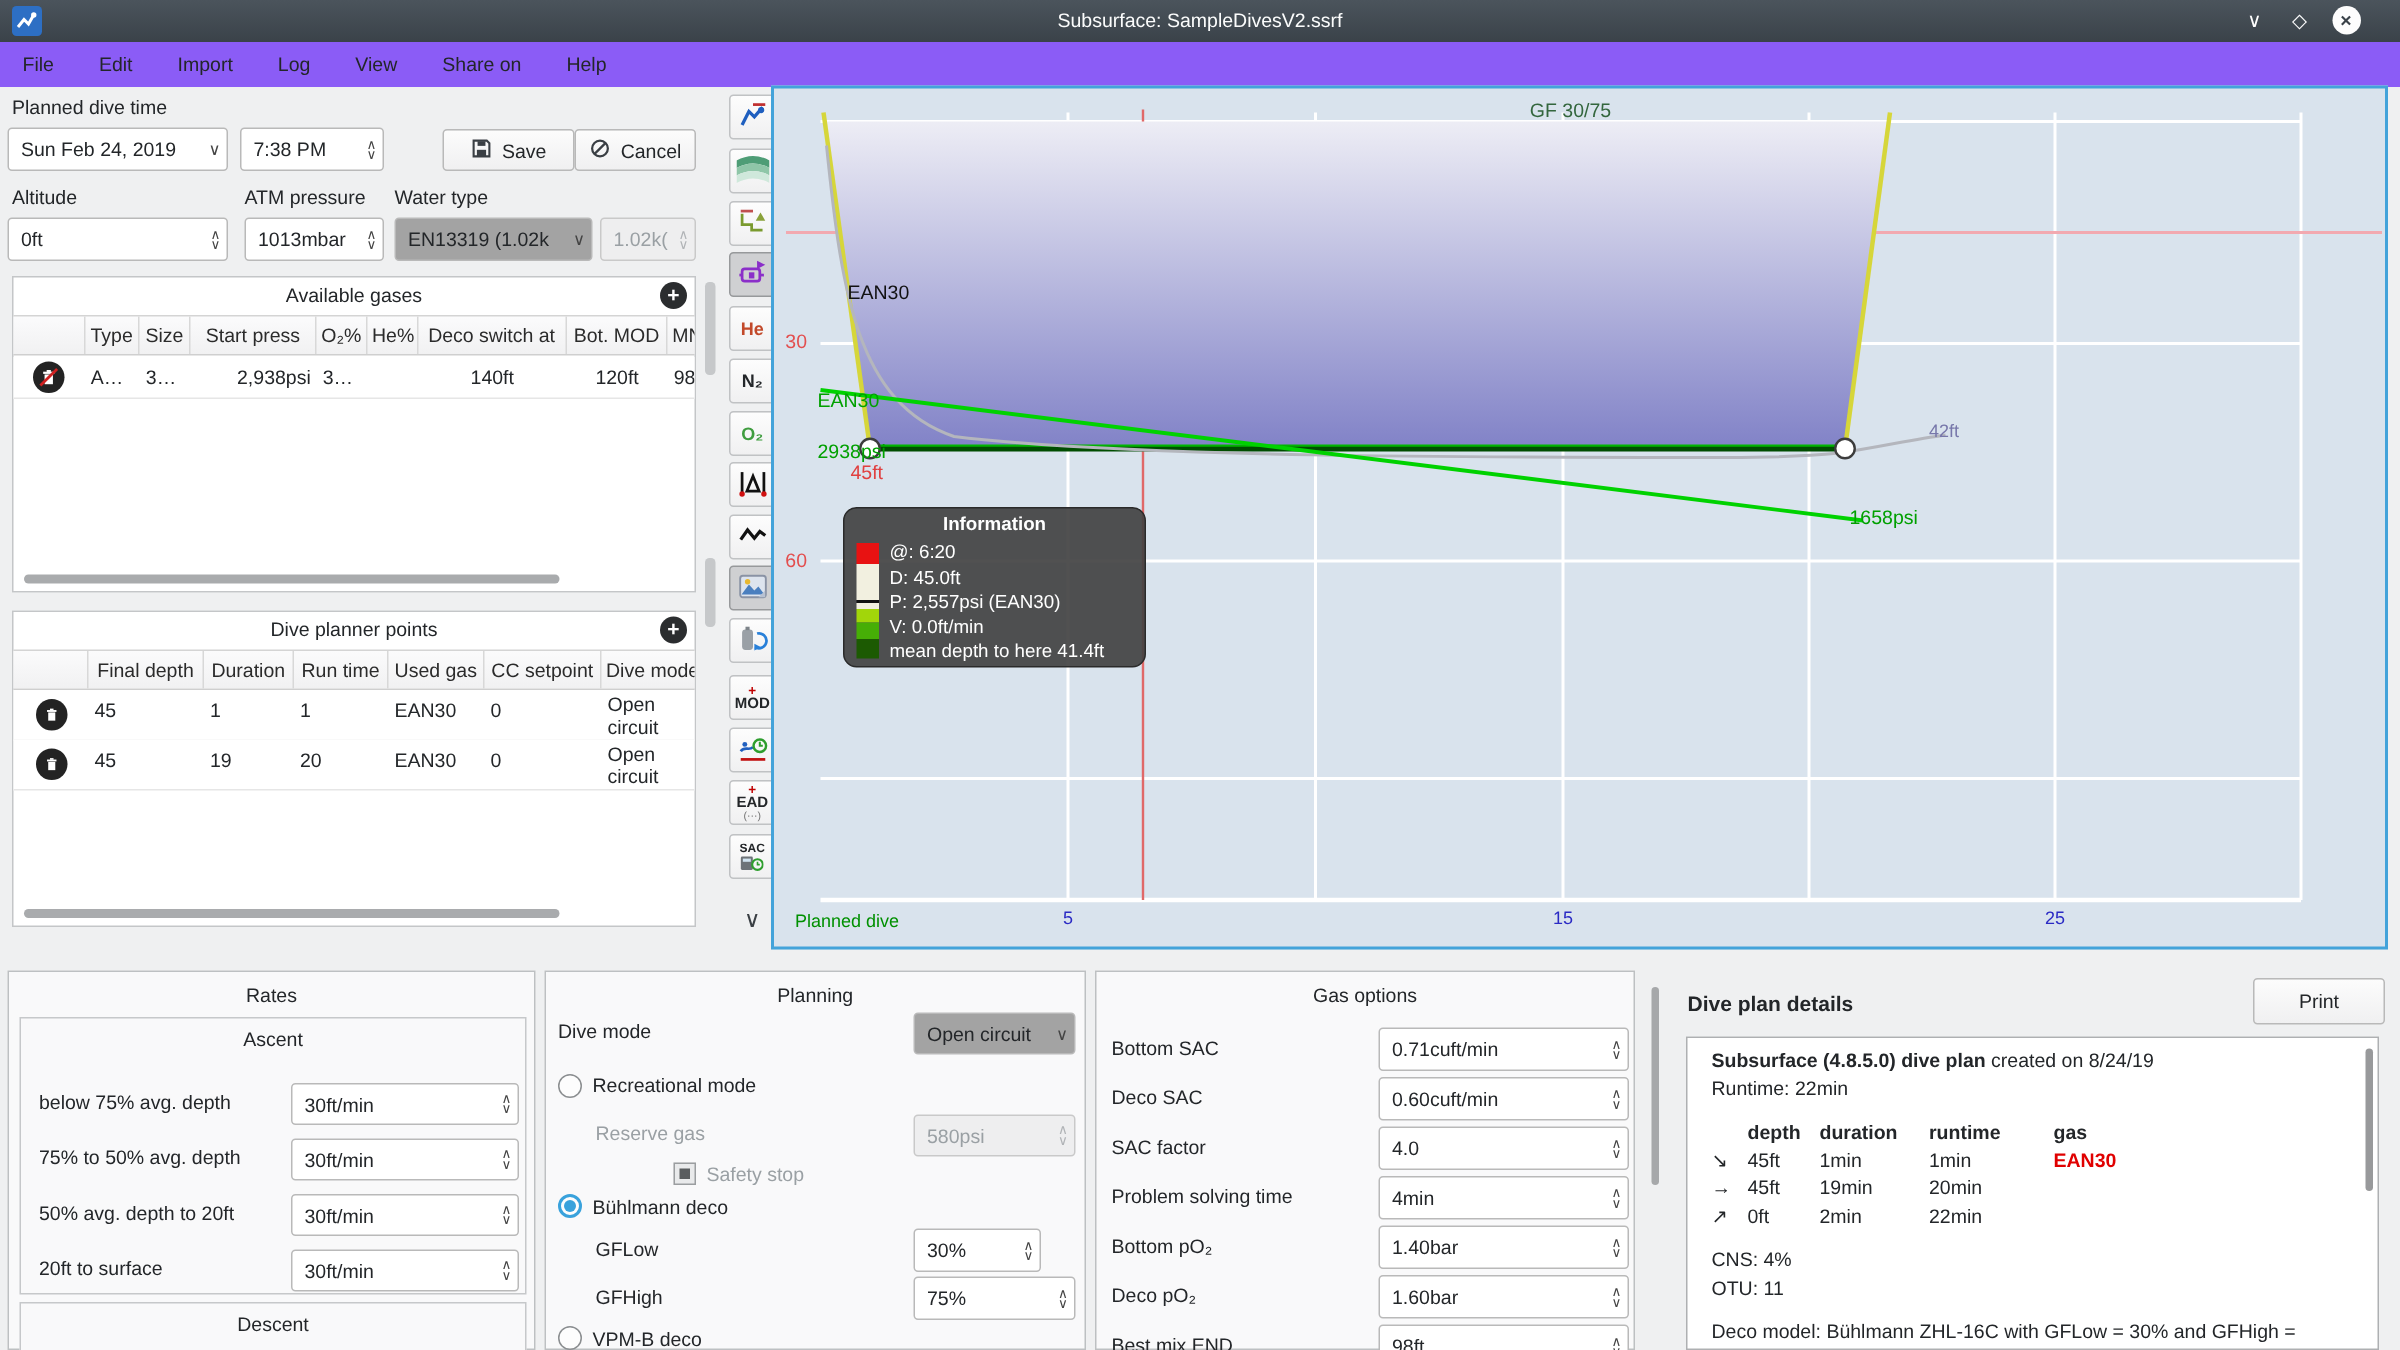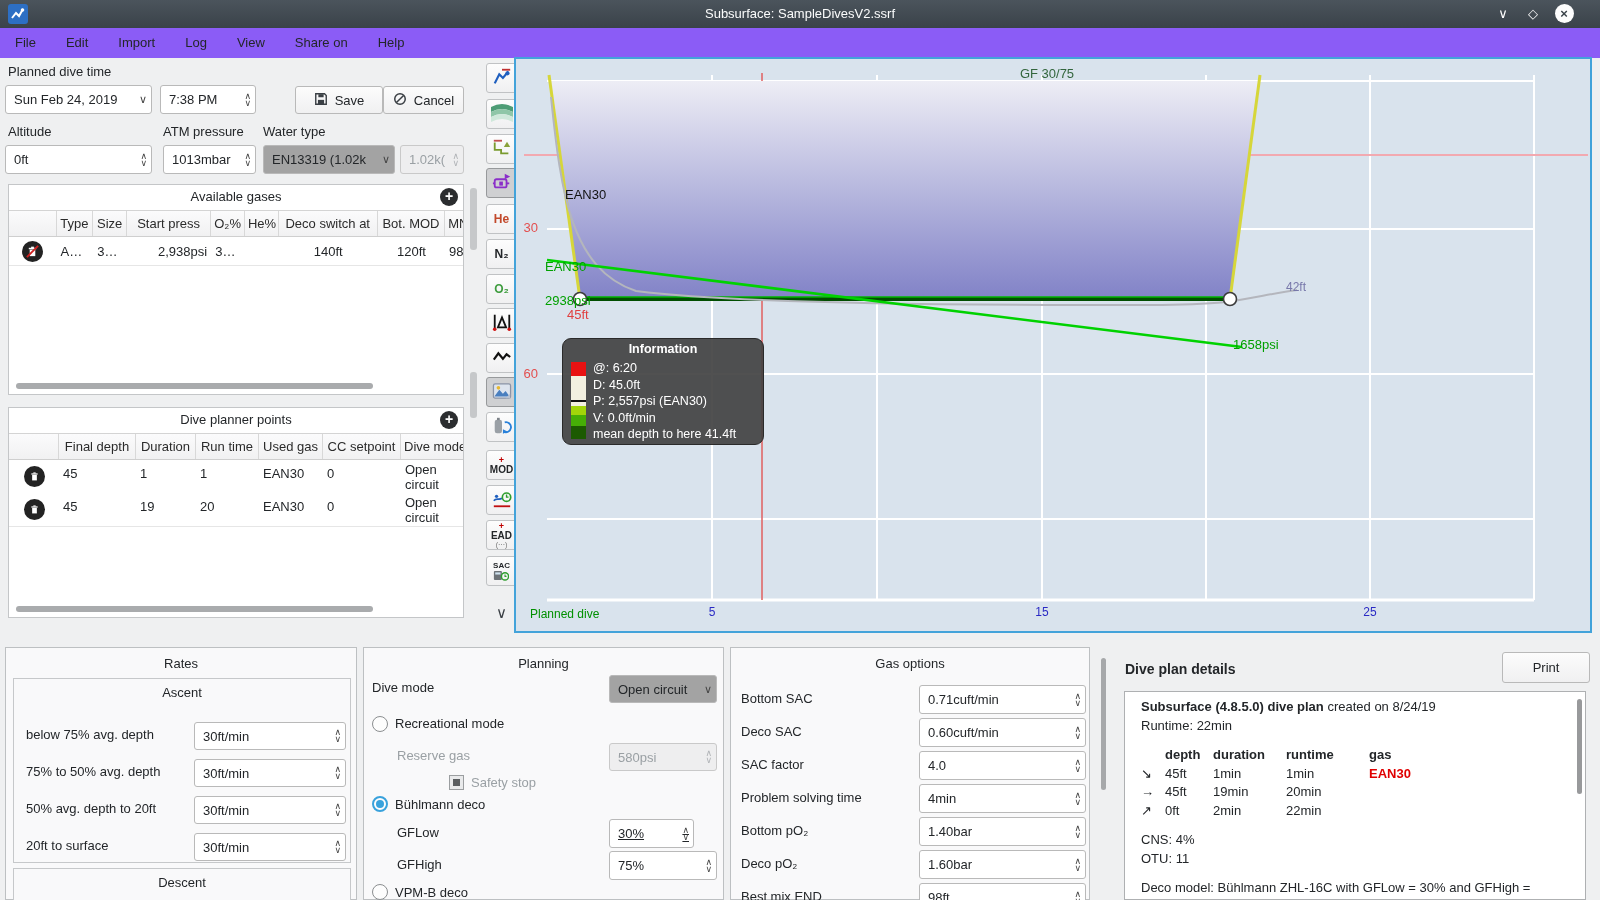--- a/index.html
+++ b/index.html
@@ -497,21 +497,21 @@
       <span class="arrs">
           <span>∧</span>
           <span>∨</span>
         </span>
     </div>
     <span class="checkbox" style="left:85px;top:127px;"></span>
     <span class="label gray-t" style="left:107px;top:127px;">Safety stop</span>
     <span class="radio sel" style="left:8px;top:148px;"></span>
     <span class="label" style="left:31px;top:149px;">Bühlmann deco</span>
     <span class="label" style="left:33px;top:177px;">GFLow</span>
-    <div class="spin" style="left:245px;top:171px;width:85px;height:29px;text-decoration:underline;">
+    <div class="spin" style="left:245px;top:171px;width:85px;height:29px;">
       <span class="val">30%</span>
       <span class="arrs">
           <span>∧</span>
           <span>∨</span>
         </span>
     </div>
     <span class="label" style="left:33px;top:209px;">GFHigh</span>
     <div class="spin" style="left:245px;top:203px;width:108px;height:29px;">
       <span class="val">75%</span>
       <span class="arrs">

